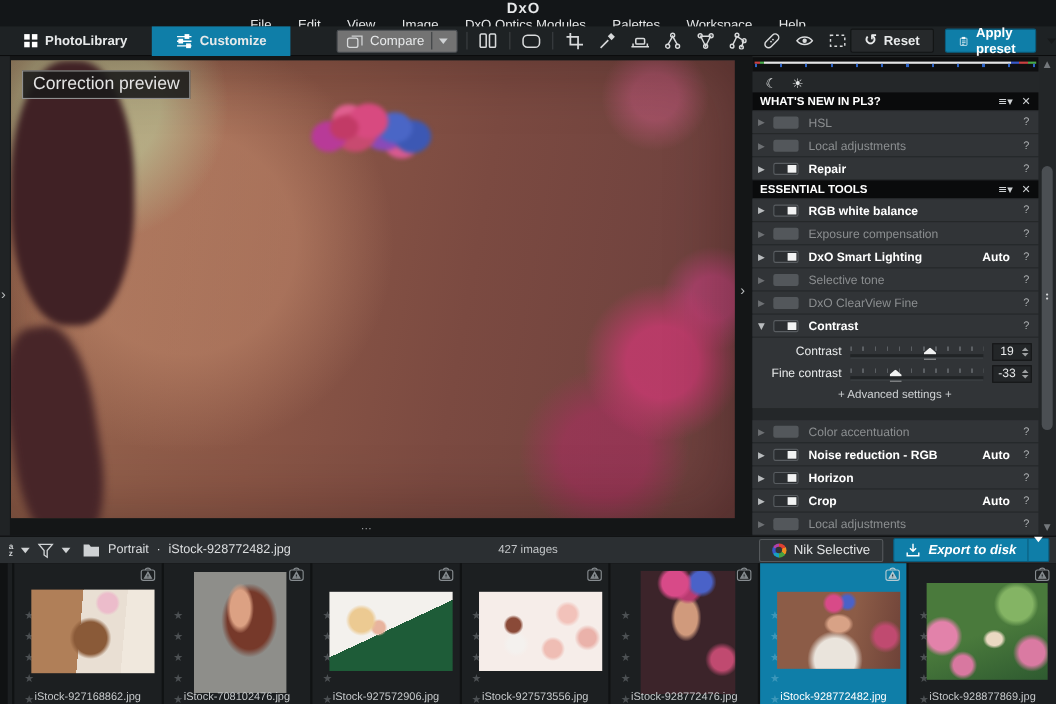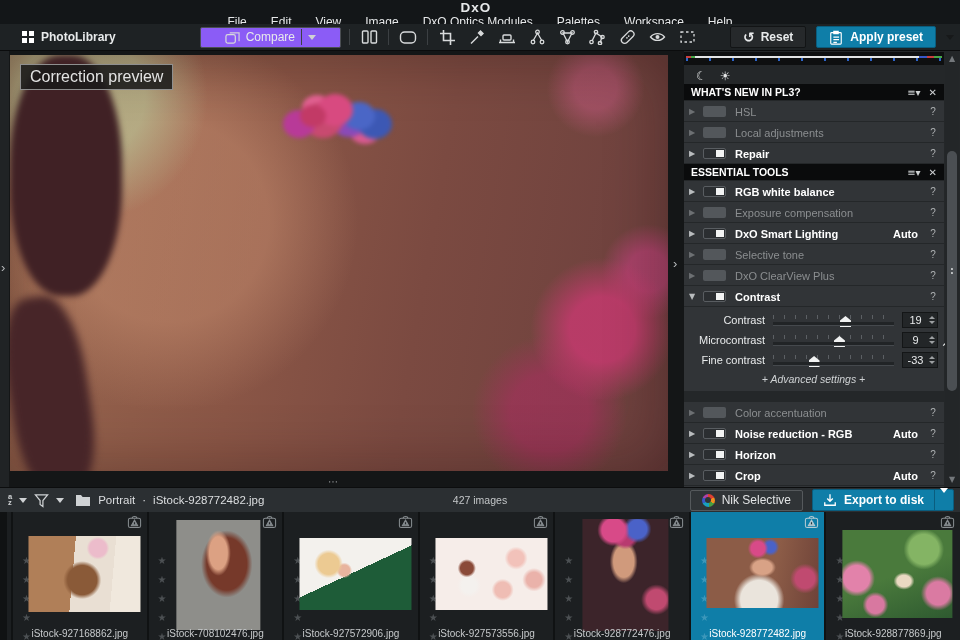--- a/index.html
+++ b/index.html
@@ -23,22 +23,22 @@
 
   
   .toolbar { position:absolute; left:0; top:24px; width:960px; height:27px; background:#1e2224;
     border-bottom:1px solid #0b0c0d; display:flex; align-items:center; color:#e8eaeb; font-size:12px; }
   .tab { height:27px; display:flex; align-items:center; gap:7px; padding:0 22px; font-weight:bold; }
   .tab.active { background:#0f7ea8; }
   .gridicon { width:12px; height:12px; position:relative; }
   .gridicon::before { content:""; position:absolute; width:5px; height:5px; background:#fff;
     box-shadow:7px 0 0 #fff, 0 7px 0 #fff, 7px 7px 0 #fff; }
   .toolgroup { display:flex; align-items:center; gap:8px; margin-left:42px; }
-  .tbtn { display:flex; align-items:center; gap:6px; background:#8b5cf6; border:1px solid #4a4e52;
-    border-radius:2px; padding:2px 24px; height:21px;margin-left:20px; }
+  .tbtn { display:flex; align-items:center; gap:6px; background:#737373; border:1px solid #4a4e52;
+    border-radius:2px; padding:2px 8px; height:21px; }
   .tsep { width:1px; height:16px; background:#3c4043; }
   .iconbtn { width:22px; height:20px; display:flex; align-items:center; justify-content:center; }
   .tright { margin-left:auto; display:flex; align-items:center; gap:10px; padding-right:6px; }
   .resetbtn { display:flex; align-items:center; gap:6px; background:#26292b; border:1px solid #121415;
     border-radius:2px; padding:2px 12px; height:22px; font-weight:bold; }
   .applybtn { display:flex; align-items:center; gap:7px; background:#0f7ea8; border:1px solid #0a5d7e;
     border-radius:2px; padding:2px 12px; height:22px; font-weight:bold; color:#fff; }
   .caret { width:0; height:0; border-left:4px solid transparent; border-right:4px solid transparent;
     border-top:5px solid #cfd2d4; }
   .caret.dark { border-top-color:#17191a; }
@@ -113,21 +113,21 @@
     background:#212426; border-bottom:1px solid #45494d; }
   .thumb { position:absolute; bottom:0; width:11px; height:11px; background:#f1f2f2;
     clip-path:polygon(50% 0, 100% 42%, 100% 100%, 0 100%, 0 42%); transform:translateX(-5px); }
   .valbox { width:36px; height:16px; background:#232628; border:1px solid #141617; margin-left:8px;
     display:flex; align-items:center; }
   .valnum { flex:1; text-align:center; font-size:11px; color:#e8eaeb; }
   .spin { width:9px; display:flex; flex-direction:column; align-items:center; gap:2px; padding-right:2px; }
   .spin i { width:0; height:0; border-left:3px solid transparent; border-right:3px solid transparent; }
   .spin .up { border-bottom:3px solid #9da0a2; }
   .spin .dn { border-top:3px solid #9da0a2; }
-  .advanced { text-align:center; color:#cfd2d4; font-size:10.5px; padding:3px 0 4px 0;font-style:italic; }
+  .advanced { text-align:center; color:#cfd2d4; font-size:10.5px; padding:3px 0 4px 0; }
   .pgap { height:10px; }
   .wand-abs { position:absolute; right:-17px; top:3px; }
 
   
   .pscroll { position:absolute; right:1px; top:0; width:14px; height:436px; background:#232628; }
   .pscroll .arr { position:absolute; left:0; width:14px; text-align:center; color:#74787c; font-size:8px;
     font-family:"DejaVu Sans",sans-serif; }
   .pscroll .thumbbar { position:absolute; left:2px; top:100px; width:10px; height:240px; background:#4b4f53;
     border-radius:5px; color:#d8dadb; font-size:7px; line-height:4px; display:flex; flex-direction:column;
     align-items:center; justify-content:center; }
@@ -140,21 +140,21 @@
     font-weight:bold; padding-left:2px; }
   .sb-count { position:absolute; left:0; right:0; text-align:center; color:#c3c6c8; font-size:10.5px; }
   .sb-right { margin-left:auto; display:flex; align-items:center; gap:9px; padding-right:6px; position:relative; }
   .nikbtn { display:flex; align-items:center; gap:7px; background:#303437; border:1px solid #55595c;
     border-radius:2px; height:21px; padding:0 11px; color:#e2e4e5; font-size:12px; }
   .nikicon { width:13px; height:13px; border-radius:50%;
     background:conic-gradient(#e04030 0 60deg,#f09020 60deg 120deg,#48a040 120deg 180deg,#18a0c0 180deg 240deg,#3858c8 240deg 300deg,#b040a8 300deg 360deg); position:relative; }
   .nikicon::after { content:""; position:absolute; left:3.5px; top:3.5px; width:6px; height:6px;
     border-radius:50%; background:#303437; }
   .exportbtn { display:flex; align-items:center; background:#0f7ea8; border:1px solid #0a5d7e;
-    border-radius:2px; height:22px; color:#fff; font-weight:bold; font-size:12px; }
+    border-radius:2px; height:22px; color:#fff; font-weight:bold; font-size:12px;font-style:italic; }
   .exportbtn .xmain { display:flex; align-items:center; gap:7px; padding:0 10px; }
   .exportbtn .xdiv { width:1px; height:22px; background:#0a5d7e; }
   .exportbtn .xcaret { padding:0 5px; }
 
   
   .filmstrip { position:absolute; left:0; top:512px; width:960px; height:128px; background:#101213;
     display:flex; gap:2px; padding-left:7px; }
   .sliver { width:4px; background:#1c1f21; }
   .cell { flex:1; background:#1c1f21; position:relative; }
   .cell.selected { background:#0f7ea8; }
@@ -230,20 +230,31 @@
       <span class="win-max"></span>
       <span class="win-close"></span>
     </div>
   </div>
 
   <div class="toolbar">
     <div class="tab">
       <span class="gridicon"></span>
       <span>PhotoLibrary</span>
     </div>
+    <div class="tab active">
+      <svg width="15" height="15" viewBox="0 0 16 16">
+        <g stroke="#fff" stroke-width="1.4" fill="#fff">
+          <path d="M1 3.5h14M1 8h14M1 12.5h14" fill="none"></path>
+          <rect x="9" y="1.8" width="3.2" height="3.2"></rect>
+            <rect x="3" y="6.3" width="3.2" height="3.2"></rect>
+            <rect x="10.5" y="10.8" width="3.2" height="3.2"></rect>
+        </g>
+      </svg>
+      <span>Customize</span>
+    </div>
 
     <div class="toolgroup">
       <div class="tbtn">
         <svg width="15" height="15" viewBox="0 0 16 16">
           <g stroke="#d8dadb" stroke-width="1.3" fill="none">
             <rect x="1" y="5" width="10" height="9" rx="2"></rect>
               <path d="M5 3h10v9" opacity=".9"></path>
           </g>
         </svg>
         <span>Compare</span>
@@ -440,21 +451,21 @@
         </div>
         <div class="prow dim">
           <span class="exp"></span>
           <span class="tog"></span>
           <span class="plabel">Selective tone</span>
           <span class="phelp">?</span>
         </div>
         <div class="prow dim">
           <span class="exp"></span>
           <span class="tog"></span>
-          <span class="plabel">DxO ClearView Plus</span>
+          <span class="plabel">DxO ClearView Fine</span>
           <span class="phelp">?</span>
         </div>
         <div class="prow">
           <span class="exp open"></span>
           <span class="tog on"></span>
           <span class="plabel">Contrast</span>
           <span class="phelp">?</span>
         </div>
 
         <div class="sblock">
@@ -462,41 +473,20 @@
             <span class="slabel">Contrast</span>
             <span class="track">
                 <span class="thumb" style="left:59.5%"></span>
               </span>
             <span class="valbox">
               <span class="valnum">19</span>
               <span class="spin">
                   <i class="up"></i>
                   <i class="dn"></i>
                 </span>
-            </span>
-          </div>
-          <div class="srow">
-            <span class="slabel">Microcontrast</span>
-            <span class="track">
-                <span class="thumb" style="left:54.5%"></span>
-              </span>
-            <span class="valbox">
-              <span class="valnum">9</span>
-              <span class="spin">
-                  <i class="up"></i>
-                  <i class="dn"></i>
-                </span>
-            </span>
-            <span class="wand-abs">
-              <svg width="14" height="14" viewBox="0 0 16 16">
-                <g stroke="#e8eaeb" stroke-width="1.4" fill="none">
-                  <path d="M2.5 14.5L9.5 7.5"></path>
-                    <path d="M12 2v5M9.5 4.5h5M14.5 1l-1.2 1.2M14.8 7.8l-1.3-1.3"></path>
-                </g>
-              </svg>
             </span>
           </div>
           <div class="srow">
             <span class="slabel">Fine contrast</span>
             <span class="track">
                 <span class="thumb" style="left:33.5%"></span>
               </span>
             <span class="valbox">
               <span class="valnum">-33</span>
               <span class="spin">

